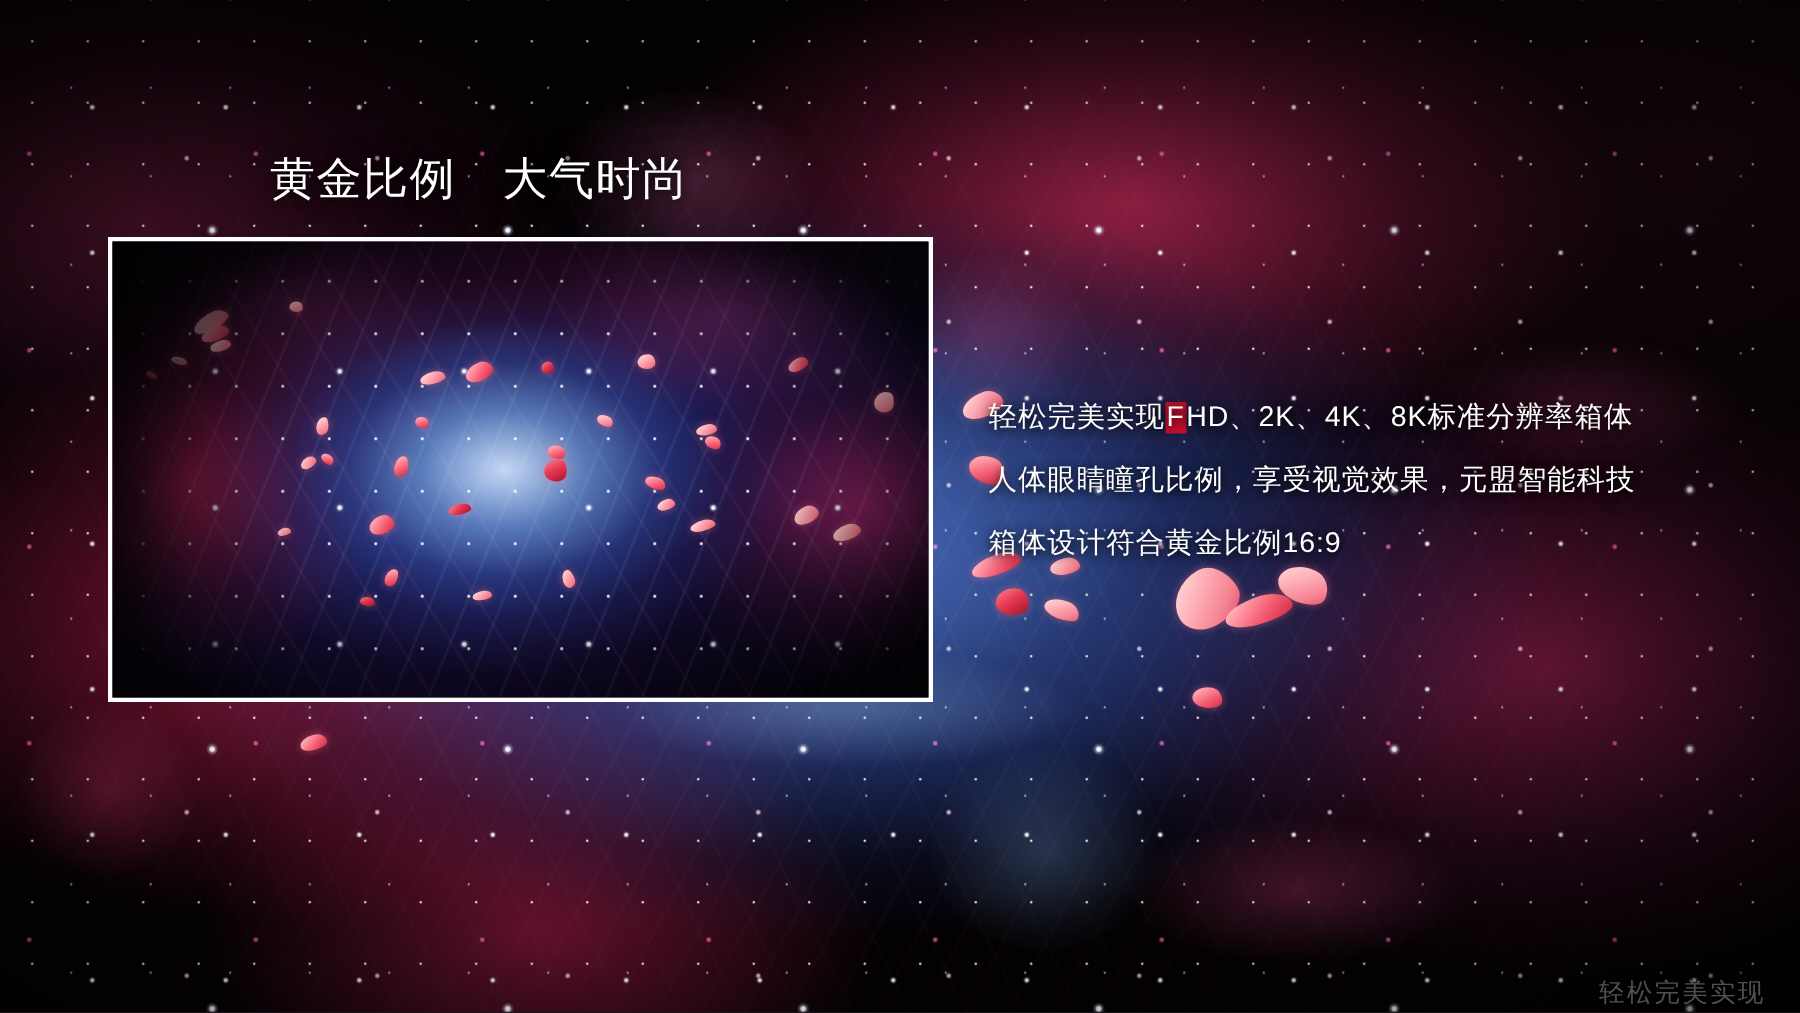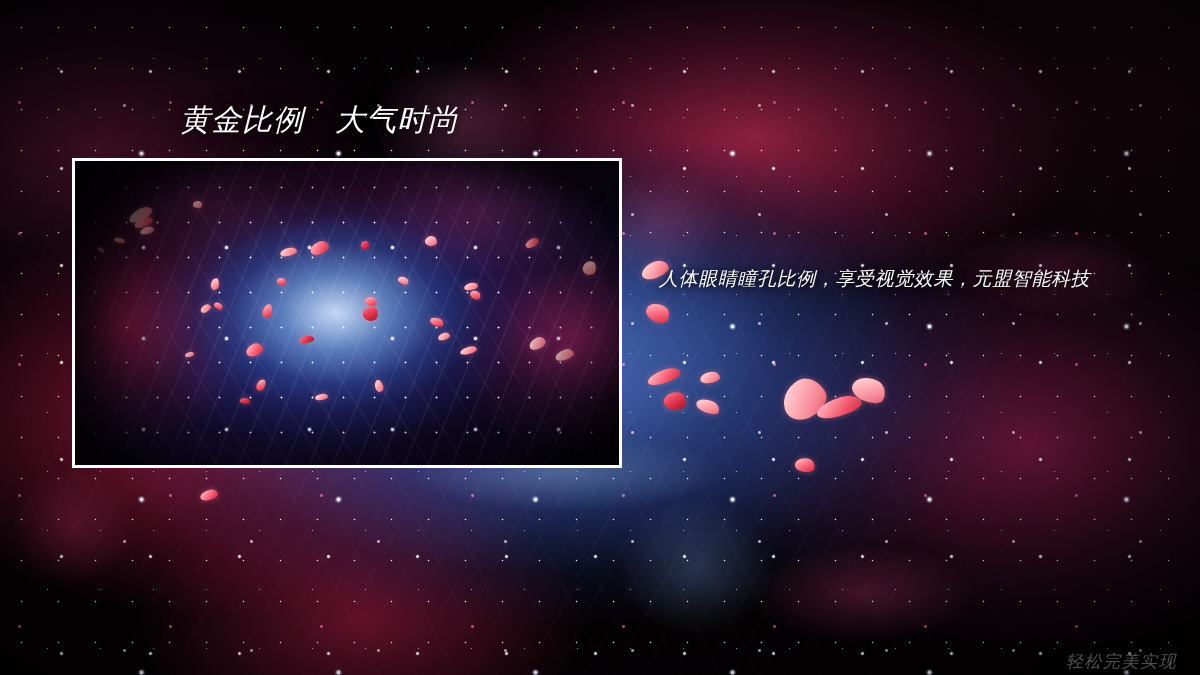--- a/index.html
+++ b/index.html
@@ -4,21 +4,20 @@
 <style>
   html,body{margin:0;padding:0;background:#000;}
   body{
     font-family:"Liberation Sans","DejaVu Sans",sans-serif;
   }
   .slide{
     position:relative;
     width:1200px;height:675px;
     overflow:hidden;
     background:#0a0206;
-    font-style:italic;
   }
 
   
   .nebula-layer{position:absolute;inset:0;pointer-events:none;}
 
   .neb-base{
     background:
       radial-gradient(ellipse 50% 46% at 46% 56%, rgba(70,105,185,.95) 0%, rgba(45,70,150,.65) 38%, rgba(25,35,90,.25) 64%, rgba(0,0,0,0) 80%),
       radial-gradient(ellipse 30% 26% at 42% 50%, rgba(150,195,235,.75) 0%, rgba(95,140,205,.40) 42%, rgba(0,0,0,0) 76%),
       radial-gradient(ellipse 42% 40% at 20% 62%, rgba(190,30,70,.80) 0%, rgba(135,20,55,.48) 42%, rgba(0,0,0,0) 74%),
@@ -242,18 +241,20 @@
           <div class="petal" style="left: 449.9px; top: 78.1px; width: 14.3px; height: 7.7px; transform: rotate(-26deg);"></div>
           <div class="petal pale" style="left: 454.3px; top: 177.1px; width: 16.5px; height: 11px; transform: rotate(-24deg);"></div>
           <div class="petal pale" style="left: 479.6px; top: 189.2px; width: 18.7px; height: 9.9px; transform: rotate(-18deg);"></div>
           <div class="petal pale" style="left: 508.2px; top: 100.1px; width: 13.2px; height: 14.3px; transform: rotate(18deg);"></div>
         </div>
       <div class="photo-dark-corner"></div>
     </div>
   </div>
 
   <div class="body-block">
+    <div class="body-line"><span>轻松完美实现</span><span class="hl">F</span><span>HD、2K、4K、8K标准分辨率箱体</span></div>
     <div class="body-line"><span>人体眼睛瞳孔比例，享受视觉效果，元盟智能科技</span></div>
+    <div class="body-line"><span>箱体设计符合黄金比例16:9</span></div>
   </div>
 
   <div class="watermark">轻松完美实现</div>
 
 </div>
 
 </body></html>

